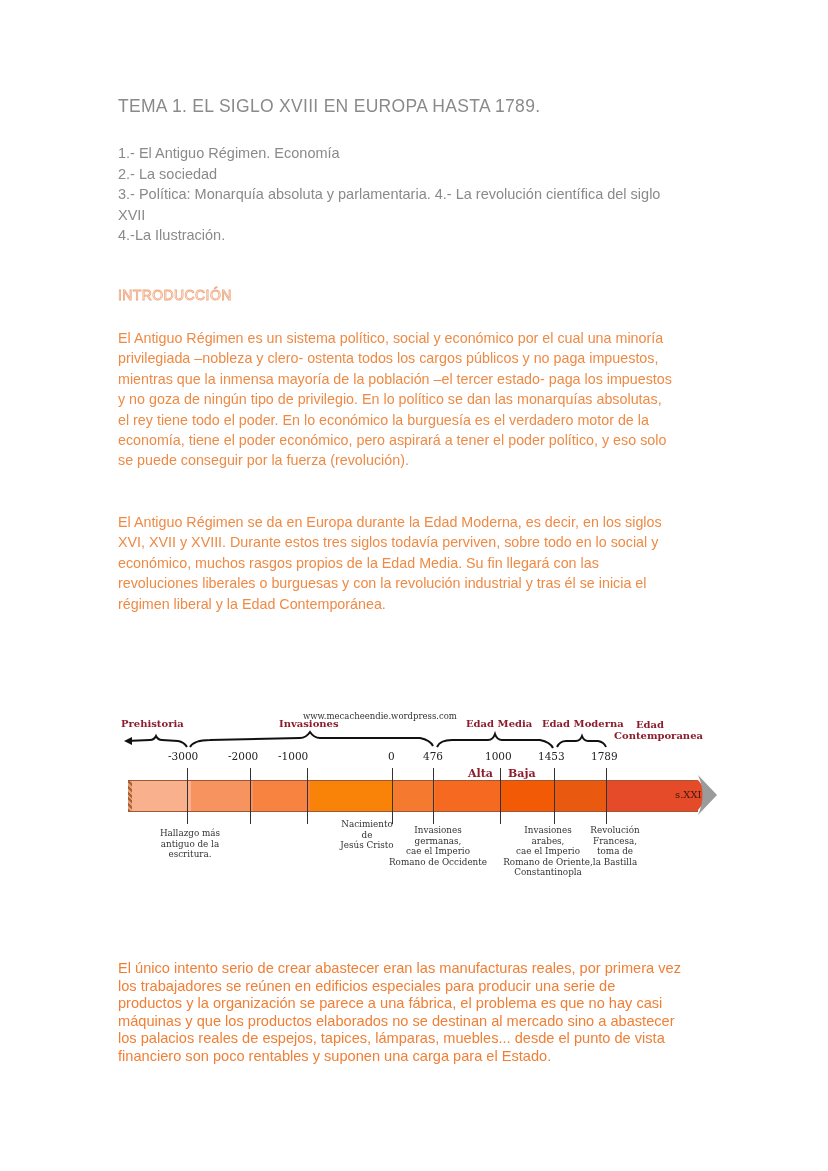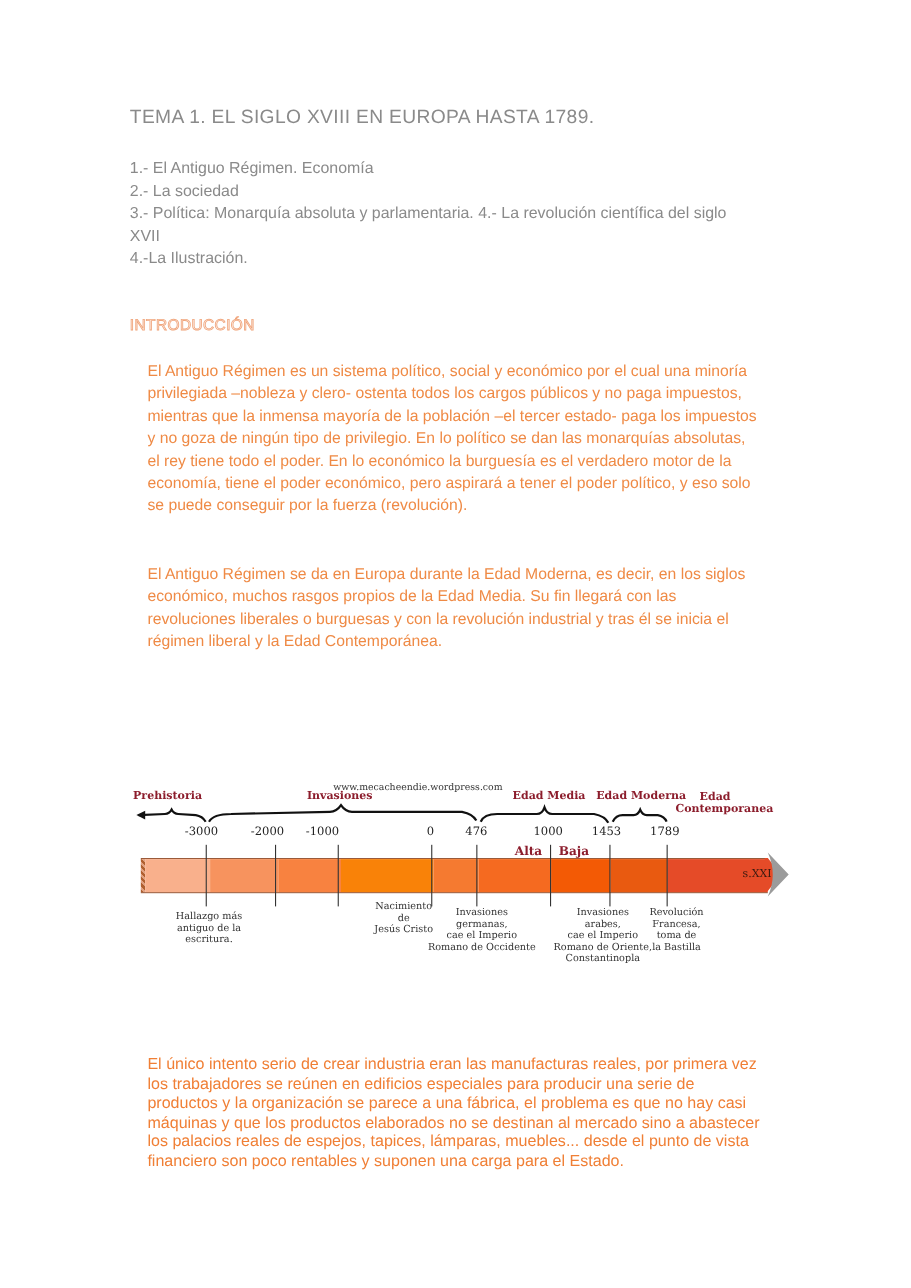--- a/index.html
+++ b/index.html
@@ -12,21 +12,21 @@
   }
   .toc { position: absolute; left: 118px; top: 143px; width: 600px;
     font-family: "Liberation Sans", sans-serif; font-size: 14.5px; color: #8a8a8a; line-height: 20.5px; }
   .toc div { white-space: nowrap; }
   .intro-heading {
     position: absolute; left: 118px; top: 287px;
     font-family: "Liberation Sans", sans-serif; font-size: 14px; color: #fff;
     -webkit-text-stroke: 0.8px #f0a57c; letter-spacing: 0.4px; white-space: nowrap;
   }
   .para { position: absolute; left: 118px; width: 600px;
-    font-family: "Liberation Sans", sans-serif; font-size: 14.3px; color: #ef8a45; line-height: 20.4px; margin-left: 16px; }
+    font-family: "Liberation Sans", sans-serif; font-size: 14.3px; color: #ef8a45; line-height: 20.4px; }
   .para .ln { white-space: nowrap; display: block; }
   .p1 { top: 328px; }
   .p2 { top: 512px; }
   .p3 { top: 960px; font-size: 14.6px; line-height: 17.5px; color: #f07f35; }
   .timeline { position: absolute; left: 110px; top: 700px; width: 620px; height: 190px; }
   .era { position: absolute; font-family: "DejaVu Serif", serif; font-weight: bold; font-size: 10px; color: #8c1d2c; white-space: nowrap; }
   .year { position: absolute; font-family: "DejaVu Serif", serif; font-size: 10.5px; color: #222; white-space: nowrap; }
   .sub { position: absolute; font-family: "DejaVu Serif", serif; font-weight: bold; font-size: 11px; color: #8c1d2c; white-space: nowrap; text-align: center; }
   .event { position: absolute; font-family: "DejaVu Serif", serif; font-size: 8.8px; color: #333; text-align: center; line-height: 10.5px; white-space: pre; }
   .site { position: absolute; font-family: "DejaVu Serif", serif; font-size: 8.5px; color: #333; white-space: nowrap; }
@@ -57,20 +57,21 @@
     <span class="ln">privilegiada –nobleza y clero- ostenta todos los cargos públicos y no paga impuestos,</span>
     <span class="ln">mientras que la inmensa mayoría de la población –el tercer estado- paga los impuestos</span>
     <span class="ln">y no goza de ningún tipo de privilegio. En lo político se dan las monarquías absolutas,</span>
     <span class="ln">el rey tiene todo el poder. En lo económico la burguesía es el verdadero motor de la</span>
     <span class="ln">economía, tiene el poder económico, pero aspirará a tener el poder político, y eso solo</span>
     <span class="ln">se puede conseguir por la fuerza (revolución).</span>
   </div>
 
   <div class="para p2">
     <span class="ln">El Antiguo Régimen se da en Europa durante la Edad Moderna, es decir, en los siglos</span>
+    <span class="ln">XVI, XVII y XVIII. Durante estos tres siglos todavía perviven, sobre todo en lo social y</span>
     <span class="ln">económico, muchos rasgos propios de la Edad Media. Su fin llegará con las</span>
     <span class="ln">revoluciones liberales o burguesas y con la revolución industrial y tras él se inicia el</span>
     <span class="ln">régimen liberal y la Edad Contemporánea.</span>
   </div>
 
   <div class="timeline">
     <svg width="620" height="190" style="position:absolute;left:0;top:0">
 
       <path d="M16 41 L40 40 Q44 40 46 36 Q48 40 52 40 L68 41 Q74 42 77 47" fill="none" stroke="#111" stroke-width="2"></path>
       <path d="M14 41 L22 37 L22 45 Z" fill="#111"></path>
@@ -145,21 +146,21 @@
 cae el Imperio
 Romano de Oriente,
 Constantinopla</div>
     <div class="event" style="left:470px;top:125px;width:70px">Revolución
 Francesa,
 toma de
 la Bastilla</div>
   </div>
 
   <div class="para p3">
-    <span class="ln">El único intento serio de crear industria eran las manufacturas reales, por primera vez</span>
+    <span class="ln">El único intento serio de crear abastecer eran las manufacturas reales, por primera vez</span>
     <span class="ln">los trabajadores se reúnen en edificios especiales para producir una serie de</span>
     <span class="ln">productos y la organización se parece a una fábrica, el problema es que no hay casi</span>
     <span class="ln">máquinas y que los productos elaborados no se destinan al mercado sino a abastecer</span>
     <span class="ln">los palacios reales de espejos, tapices, lámparas, muebles... desde el punto de vista</span>
     <span class="ln">financiero son poco rentables y suponen una carga para el Estado.</span>
   </div>
 
 </div>
 
 </body></html>

